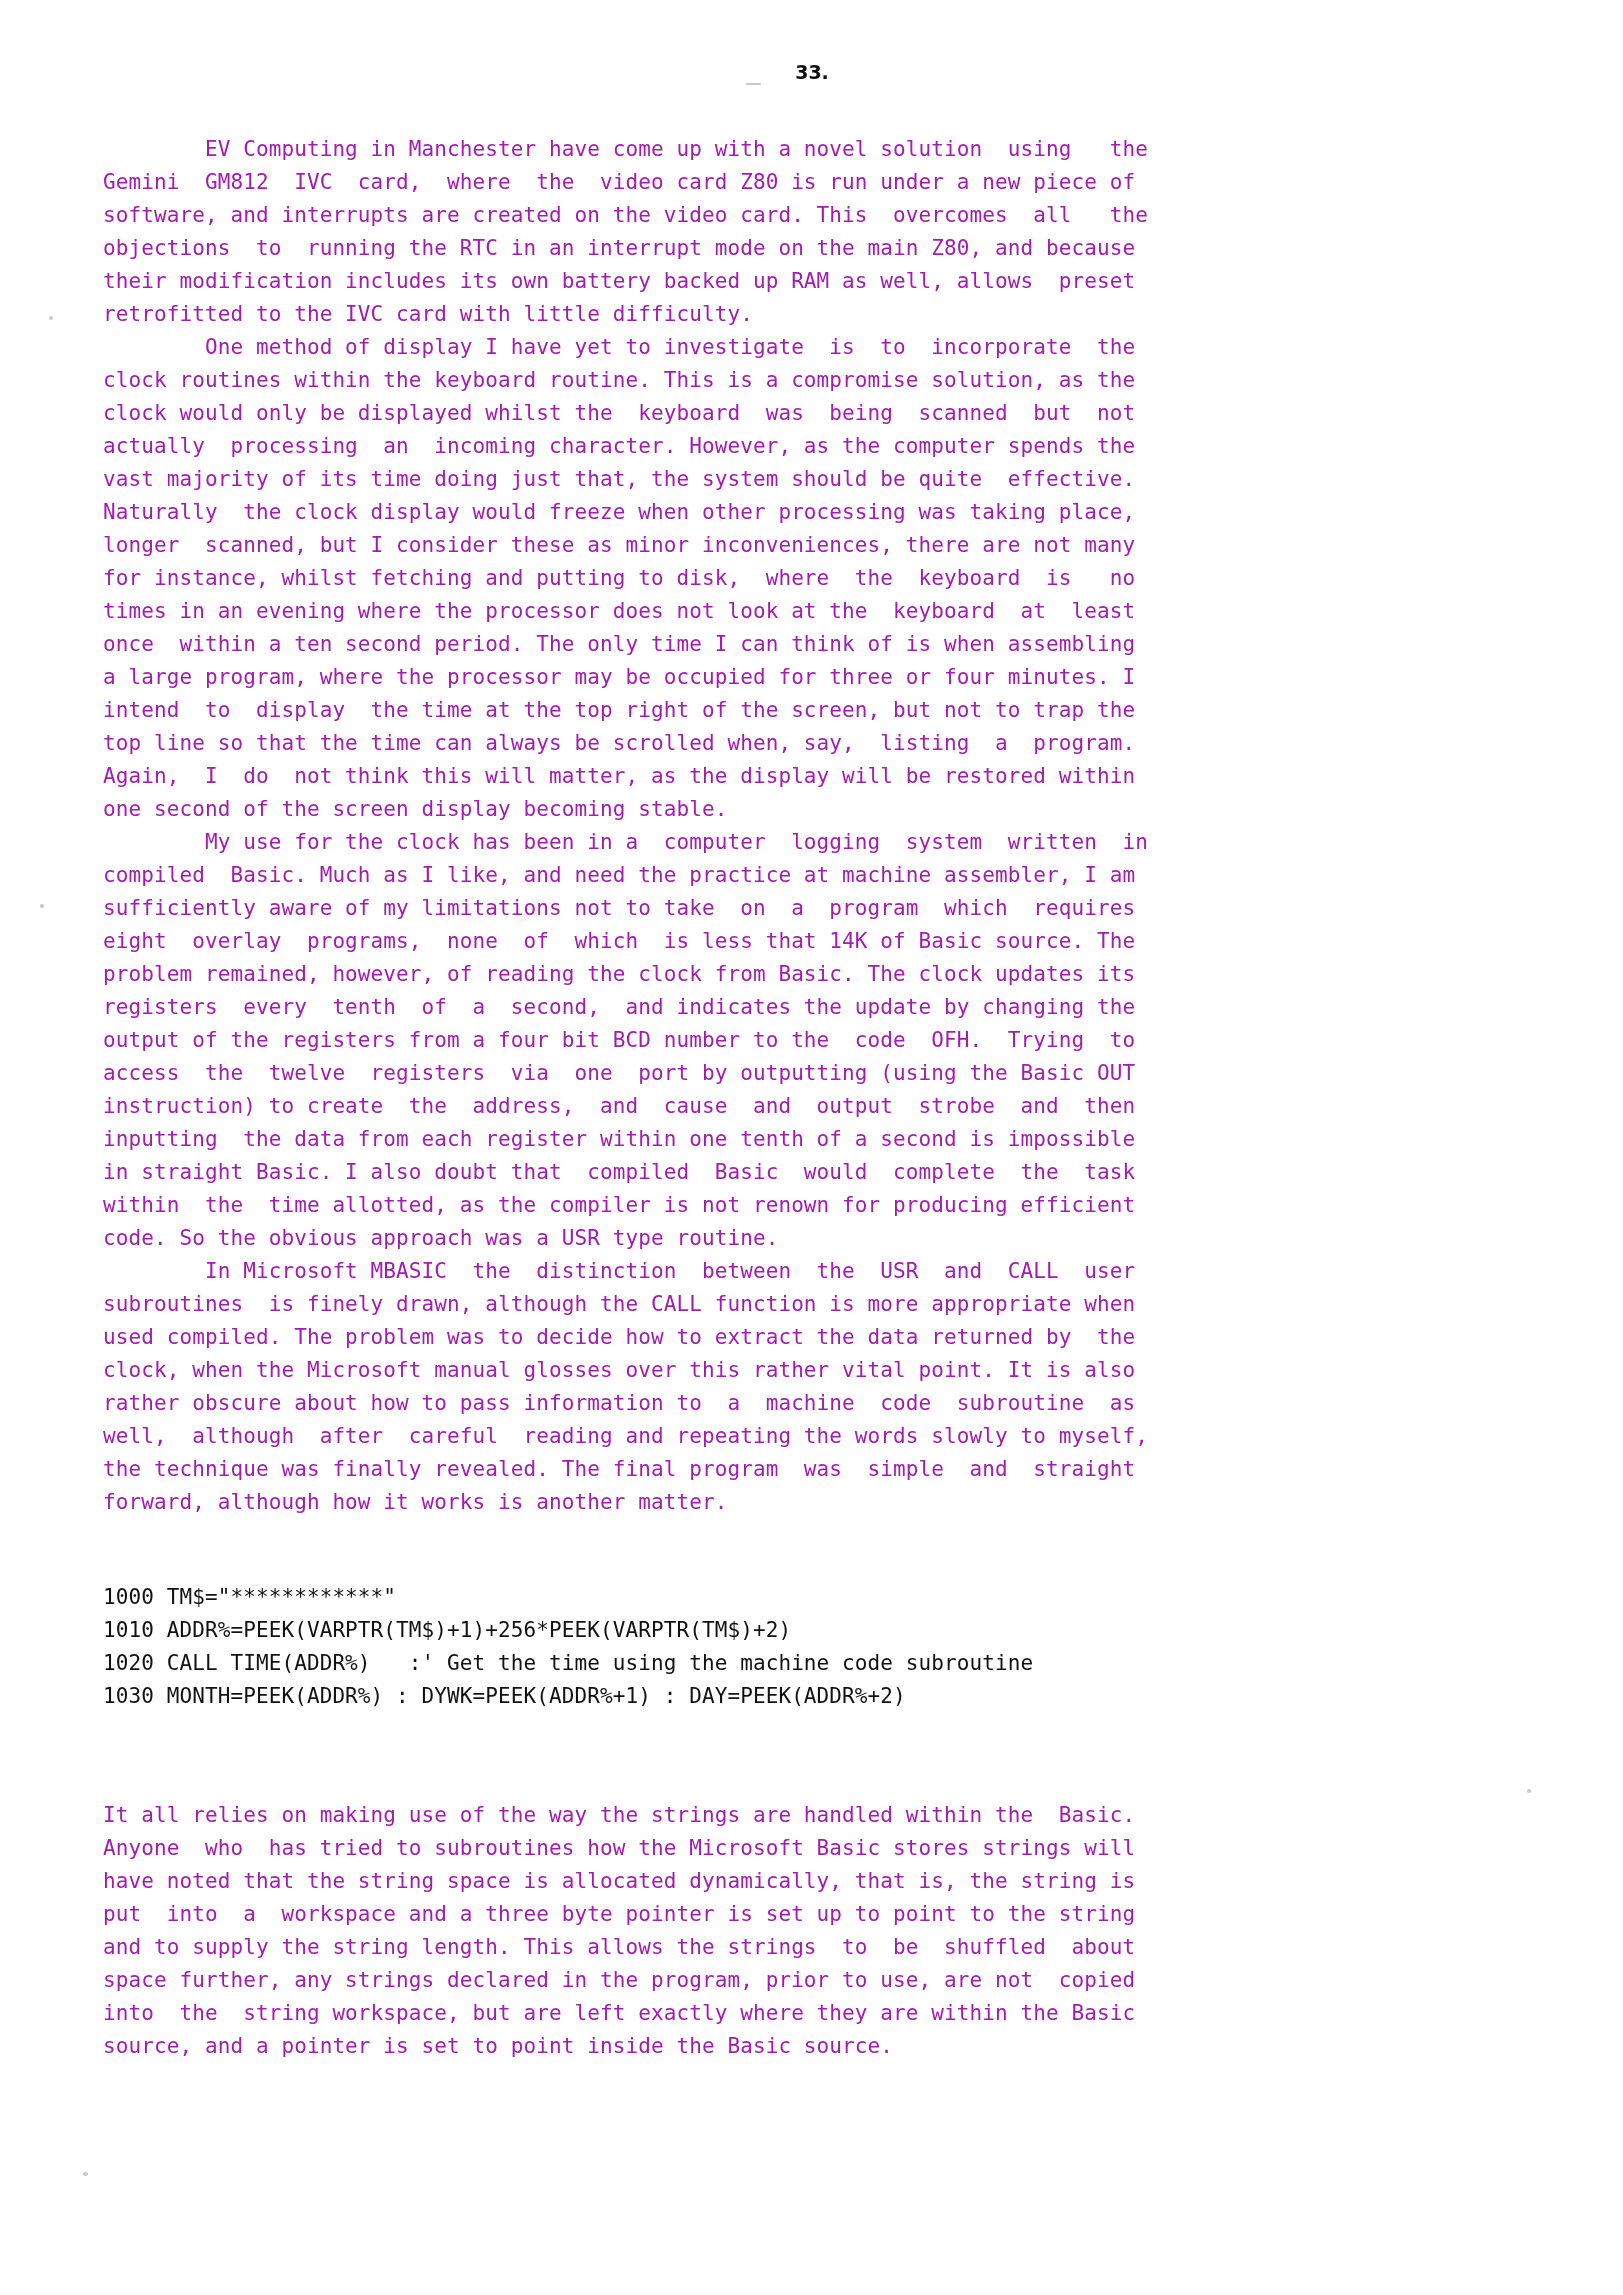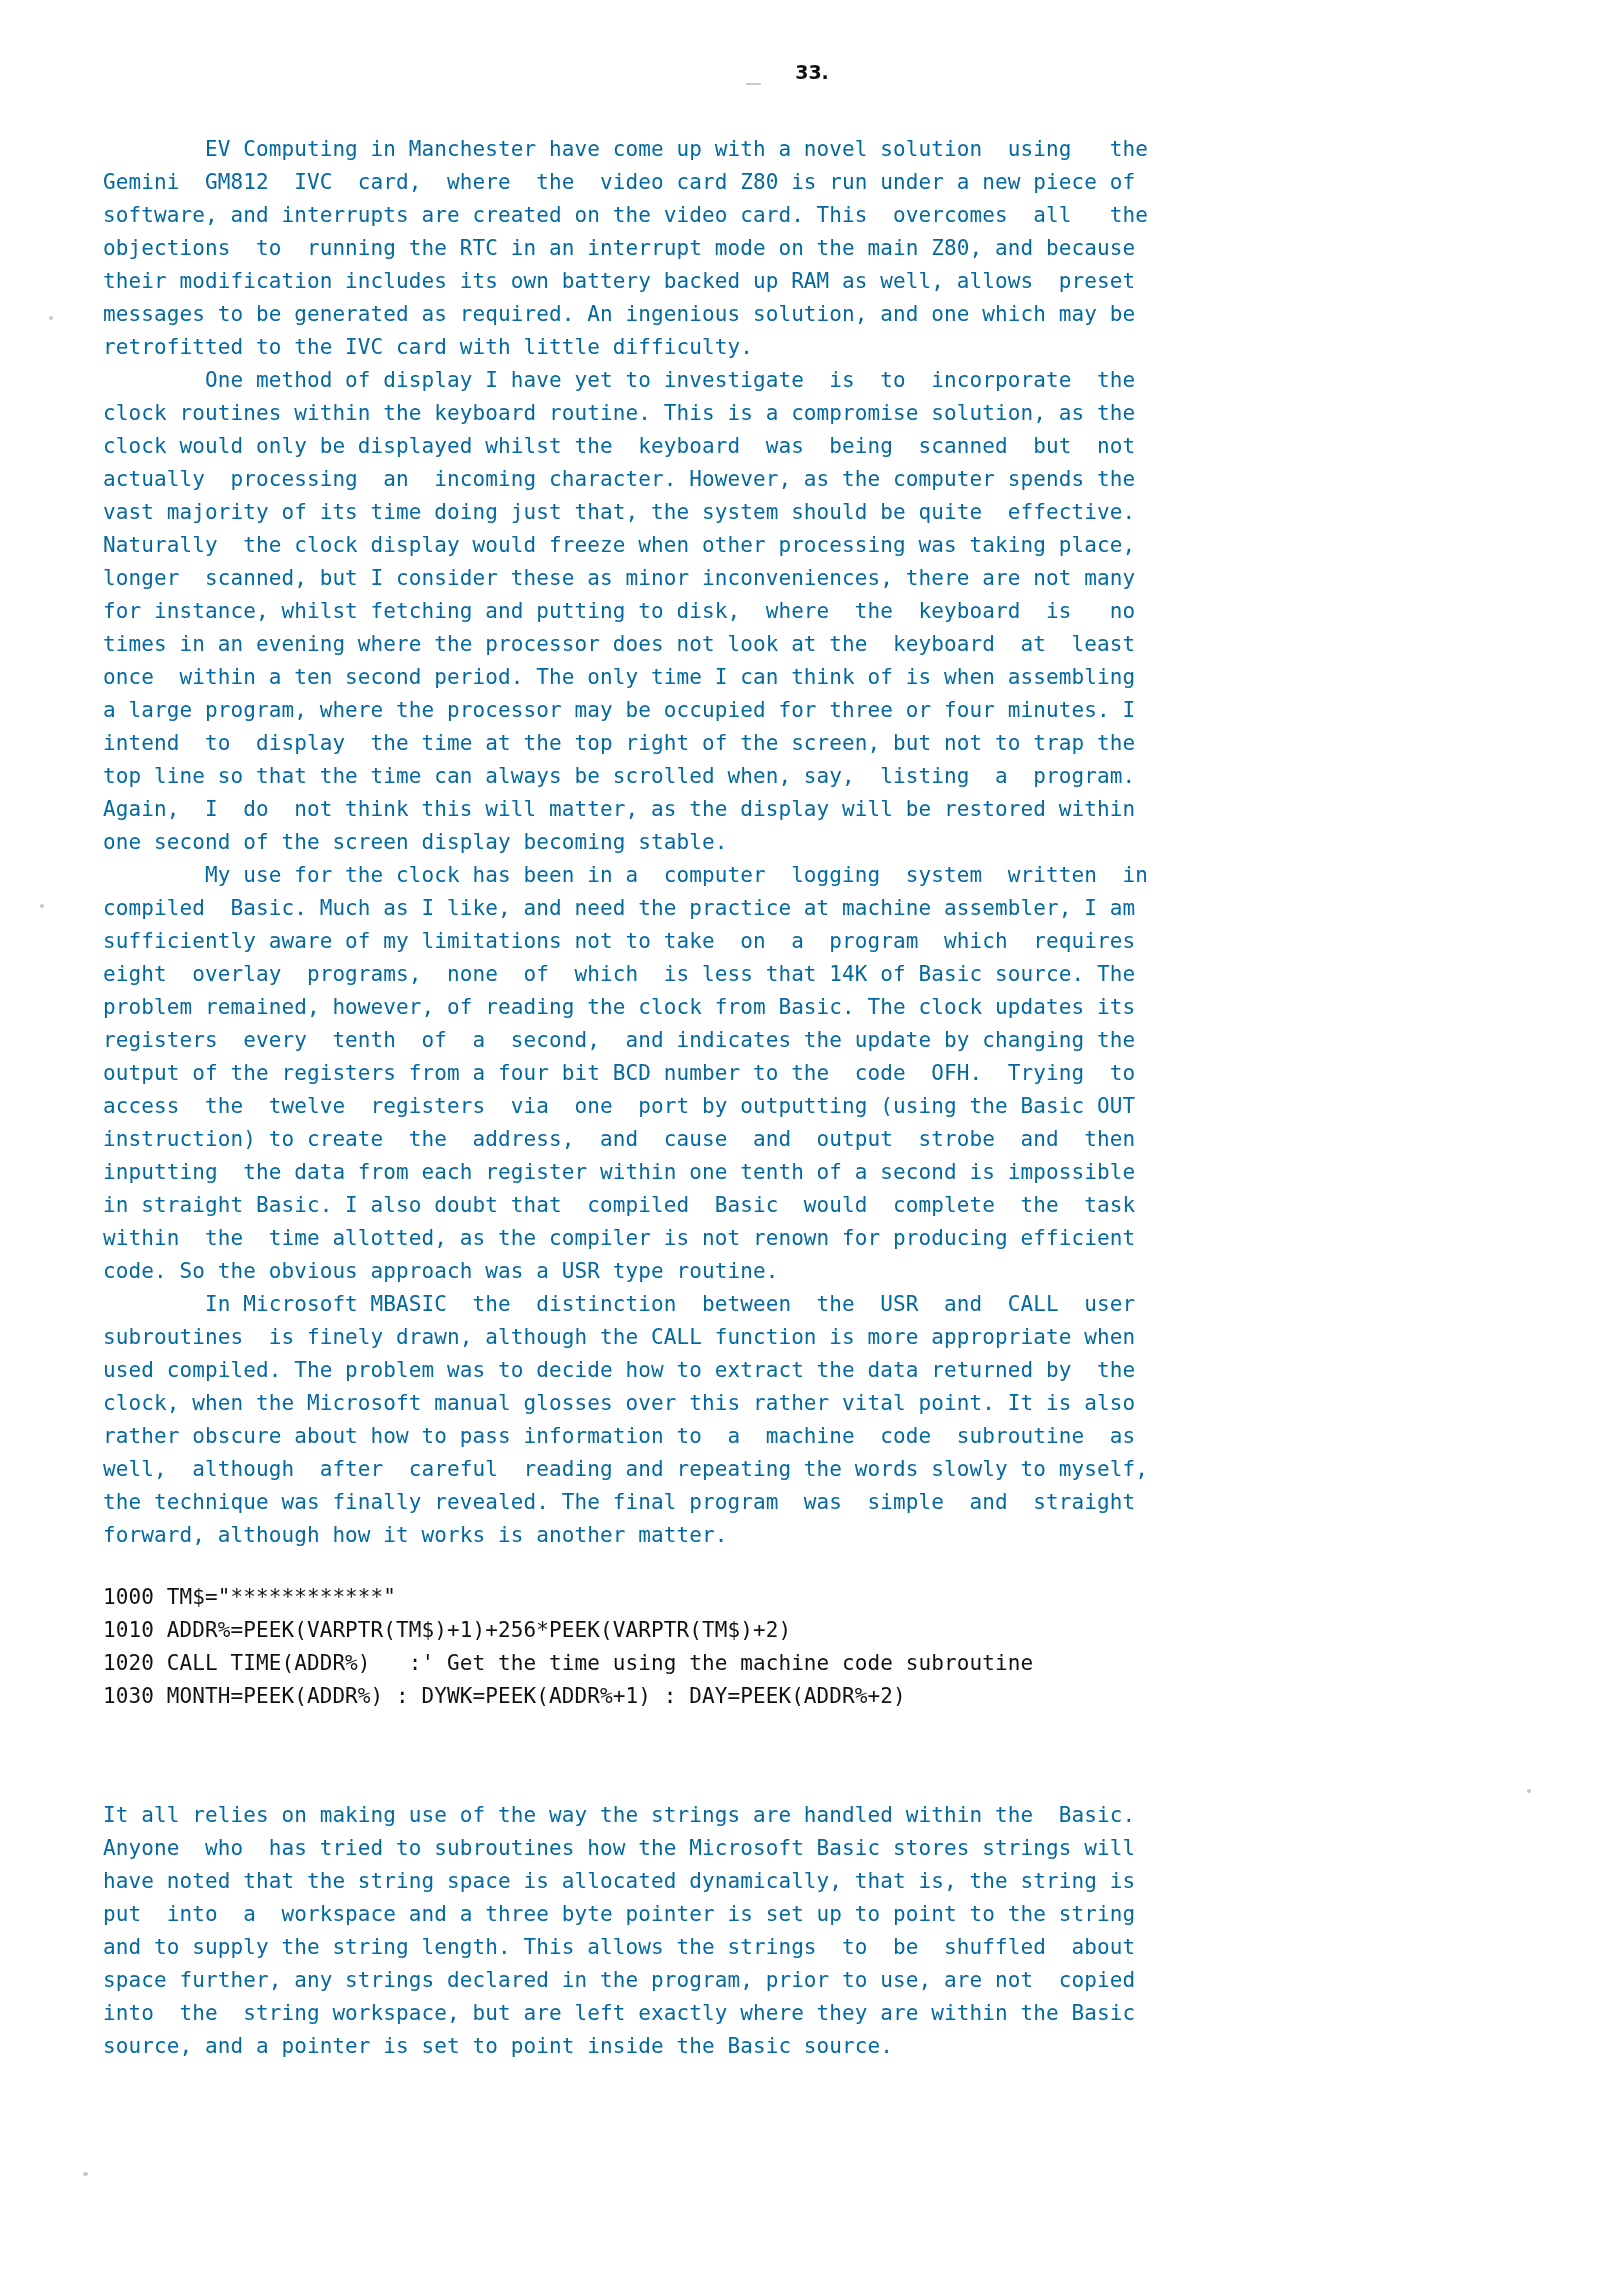--- a/index.html
+++ b/index.html
@@ -43,21 +43,21 @@
     top: 133px;
     width: 1325px;
   }
   .ln {
     display: block;
     font-family: "DejaVu Sans Mono", "Liberation Mono", monospace;
     font-size: 21px;
     line-height: 33px;
     letter-spacing: 0.1px;
     white-space: pre;
-    color: #0369a1;
+    color: #a21caf;
     font-weight: 500;
     text-rendering: optimizeLegibility;
   }
   
   .ln, .code-ln, .page-number {
     -webkit-font-smoothing: none;
   }
   .code-block {
     position: absolute;
     left: 103px;
@@ -96,21 +96,20 @@
   <div class="page-number">33.</div>
 
   <div class="body-block">
 
     <div>
       <span class="ln">        EV Computing in Manchester have come up with a novel solution  using   the</span>
       <span class="ln">Gemini  GM812  IVC  card,  where  the  video card Z80 is run under a new piece of</span>
       <span class="ln">software, and interrupts are created on the video card. This  overcomes  all   the</span>
       <span class="ln">objections  to  running the RTC in an interrupt mode on the main Z80, and because</span>
       <span class="ln">their modification includes its own battery backed up RAM as well, allows  preset</span>
-      <span class="ln">messages to be generated as required. An ingenious solution, and one which may be</span>
       <span class="ln">retrofitted to the IVC card with little difficulty.</span>
     </div>
 
     <div>
       <span class="ln">        One method of display I have yet to investigate  is  to  incorporate  the</span>
       <span class="ln">clock routines within the keyboard routine. This is a compromise solution, as the</span>
       <span class="ln">clock would only be displayed whilst the  keyboard  was  being  scanned  but  not</span>
       <span class="ln">actually  processing  an  incoming character. However, as the computer spends the</span>
       <span class="ln">vast majority of its time doing just that, the system should be quite  effective.</span>
       <span class="ln">Naturally  the clock display would freeze when other processing was taking place,</span>

